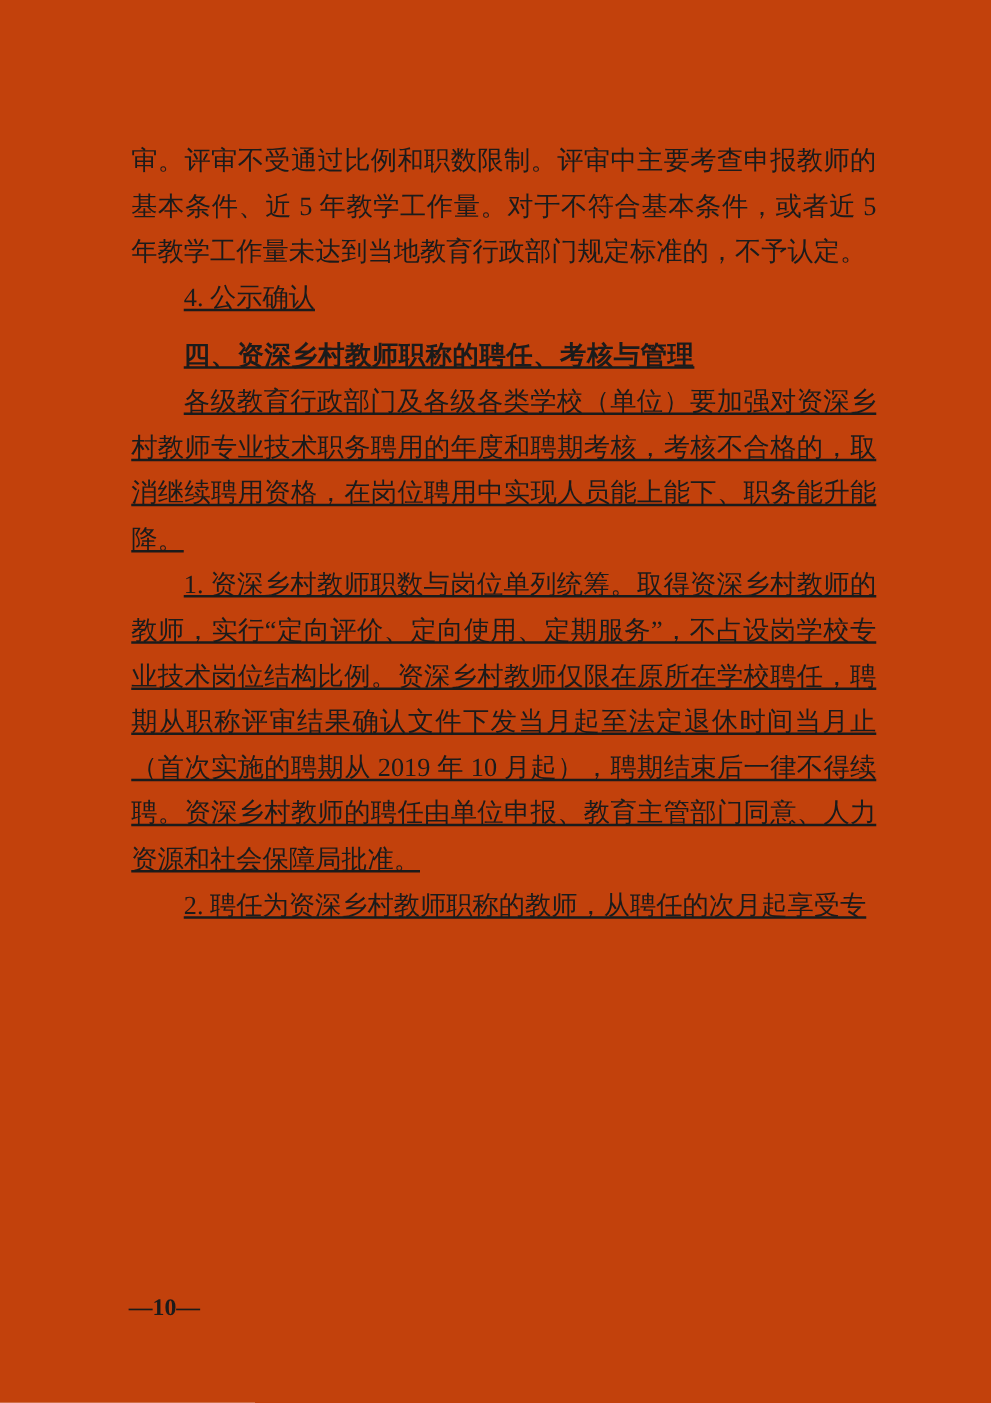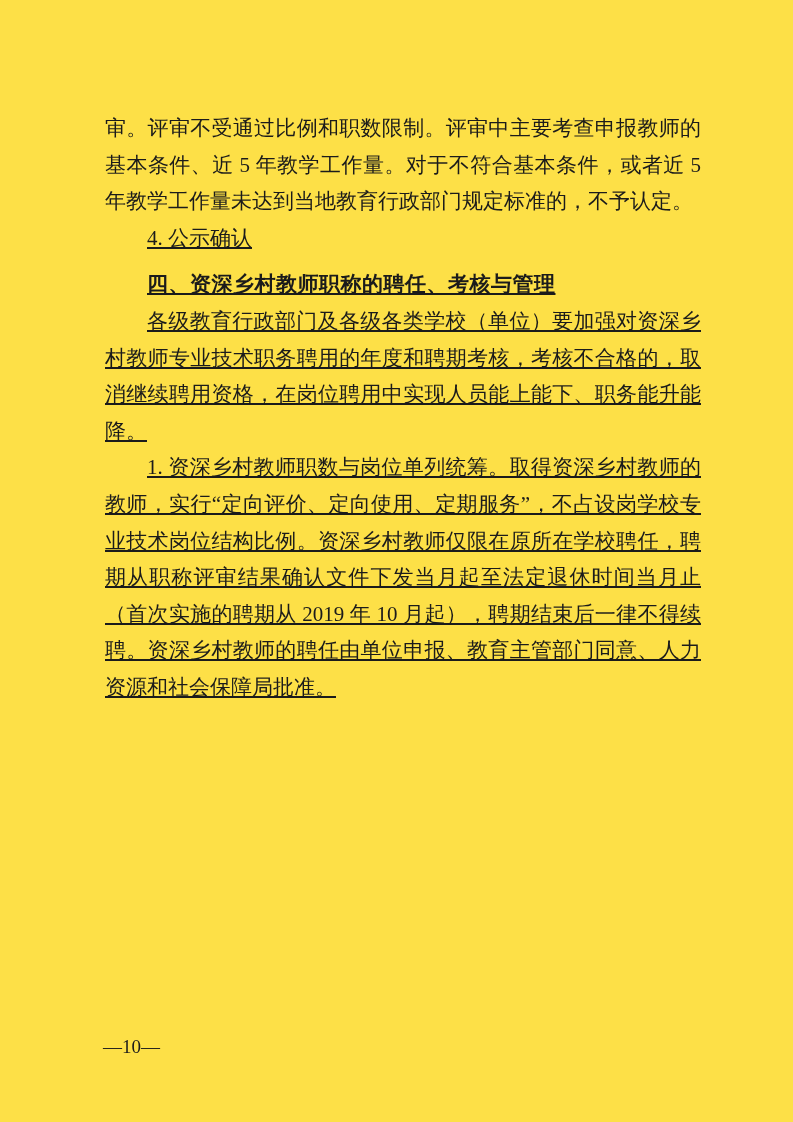--- a/index.html
+++ b/index.html
@@ -10,21 +10,21 @@
     width: 793px;
     height: 1122px;
     background: #ffffff;
     position: relative;
     overflow: hidden;
     font-family: "Liberation Serif", "DejaVu Serif", serif;
   }
   .page {
     position: absolute;
     inset: 0;
-    background: #fde047;
+    background: #c2410c;
   }
   .text-block {
     position: absolute;
     left: 105px;
     top: 110px;
     width: 596px;
     font-size: 21px;
     line-height: 36.6px;
     color: #1b1b1b;
     text-align: justify;
@@ -43,29 +43,31 @@
     letter-spacing: 0.5px;
     margin-top: 10px;
   }
   .page-footer {
     position: absolute;
     left: 103px;
     top: 1035px;
     font-size: 19px;
     line-height: 24px;
     color: #1b1b1b;
+    font-weight: bold;
   }
 </style>
 </head>
 <body>
 
 <div class="page">
   <main class="text-block" id="document-body">
       <p class="para">审。评审不受通过比例和职数限制。评审中主要考查申报教师的基本条件、近 5 年教学工作量。对于不符合基本条件，或者近 5 年教学工作量未达到当地教育行政部门规定标准的，不予认定。</p>
       <p class="para indent">4. 公示确认</p>
       <p class="para indent heading">四、资深乡村教师职称的聘任、考核与管理</p>
       <p class="para indent">各级教育行政部门及各级各类学校（单位）要加强对资深乡村教师专业技术职务聘用的年度和聘期考核，考核不合格的，取消继续聘用资格，在岗位聘用中实现人员能上能下、职务能升能降。</p>
       <p class="para indent">1. 资深乡村教师职数与岗位单列统筹。取得资深乡村教师的教师，实行“定向评价、定向使用、定期服务”，不占设岗学校专业技术岗位结构比例。资深乡村教师仅限在原所在学校聘任，聘期从职称评审结果确认文件下发当月起至法定退休时间当月止（首次实施的聘期从 2019 年 10 月起），聘期结束后一律不得续聘。资深乡村教师的聘任由单位申报、教育主管部门同意、人力资源和社会保障局批准。</p>
+      <p class="para indent">2. 聘任为资深乡村教师职称的教师，从聘任的次月起享受专</p>
     </main>
   <footer class="page-footer">
     <span>—10—</span>
   </footer>
 </div>
 
 </body></html>

